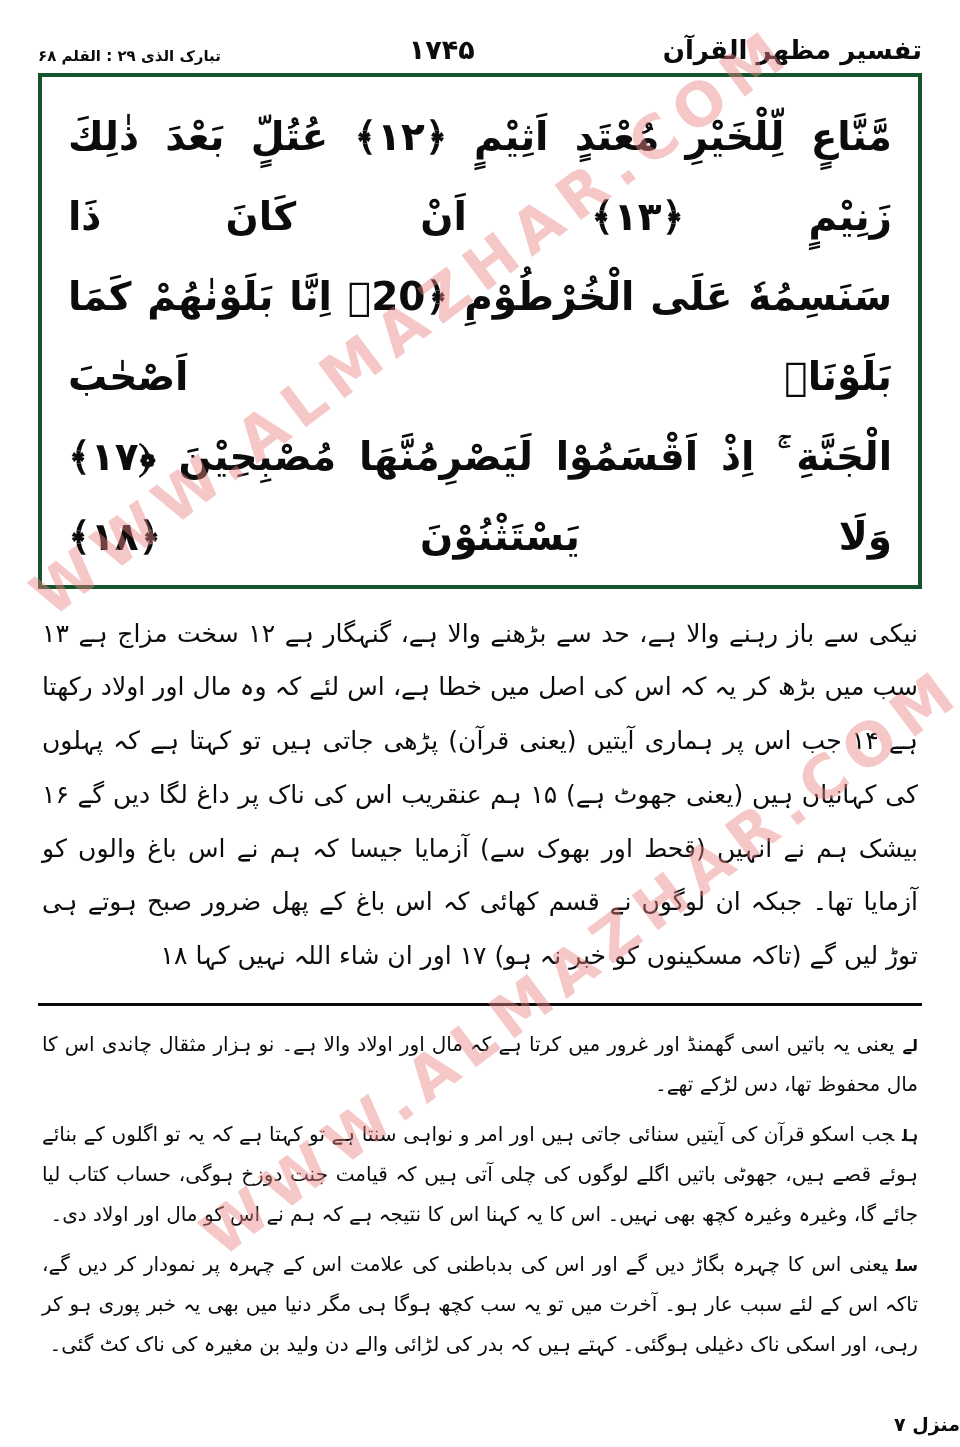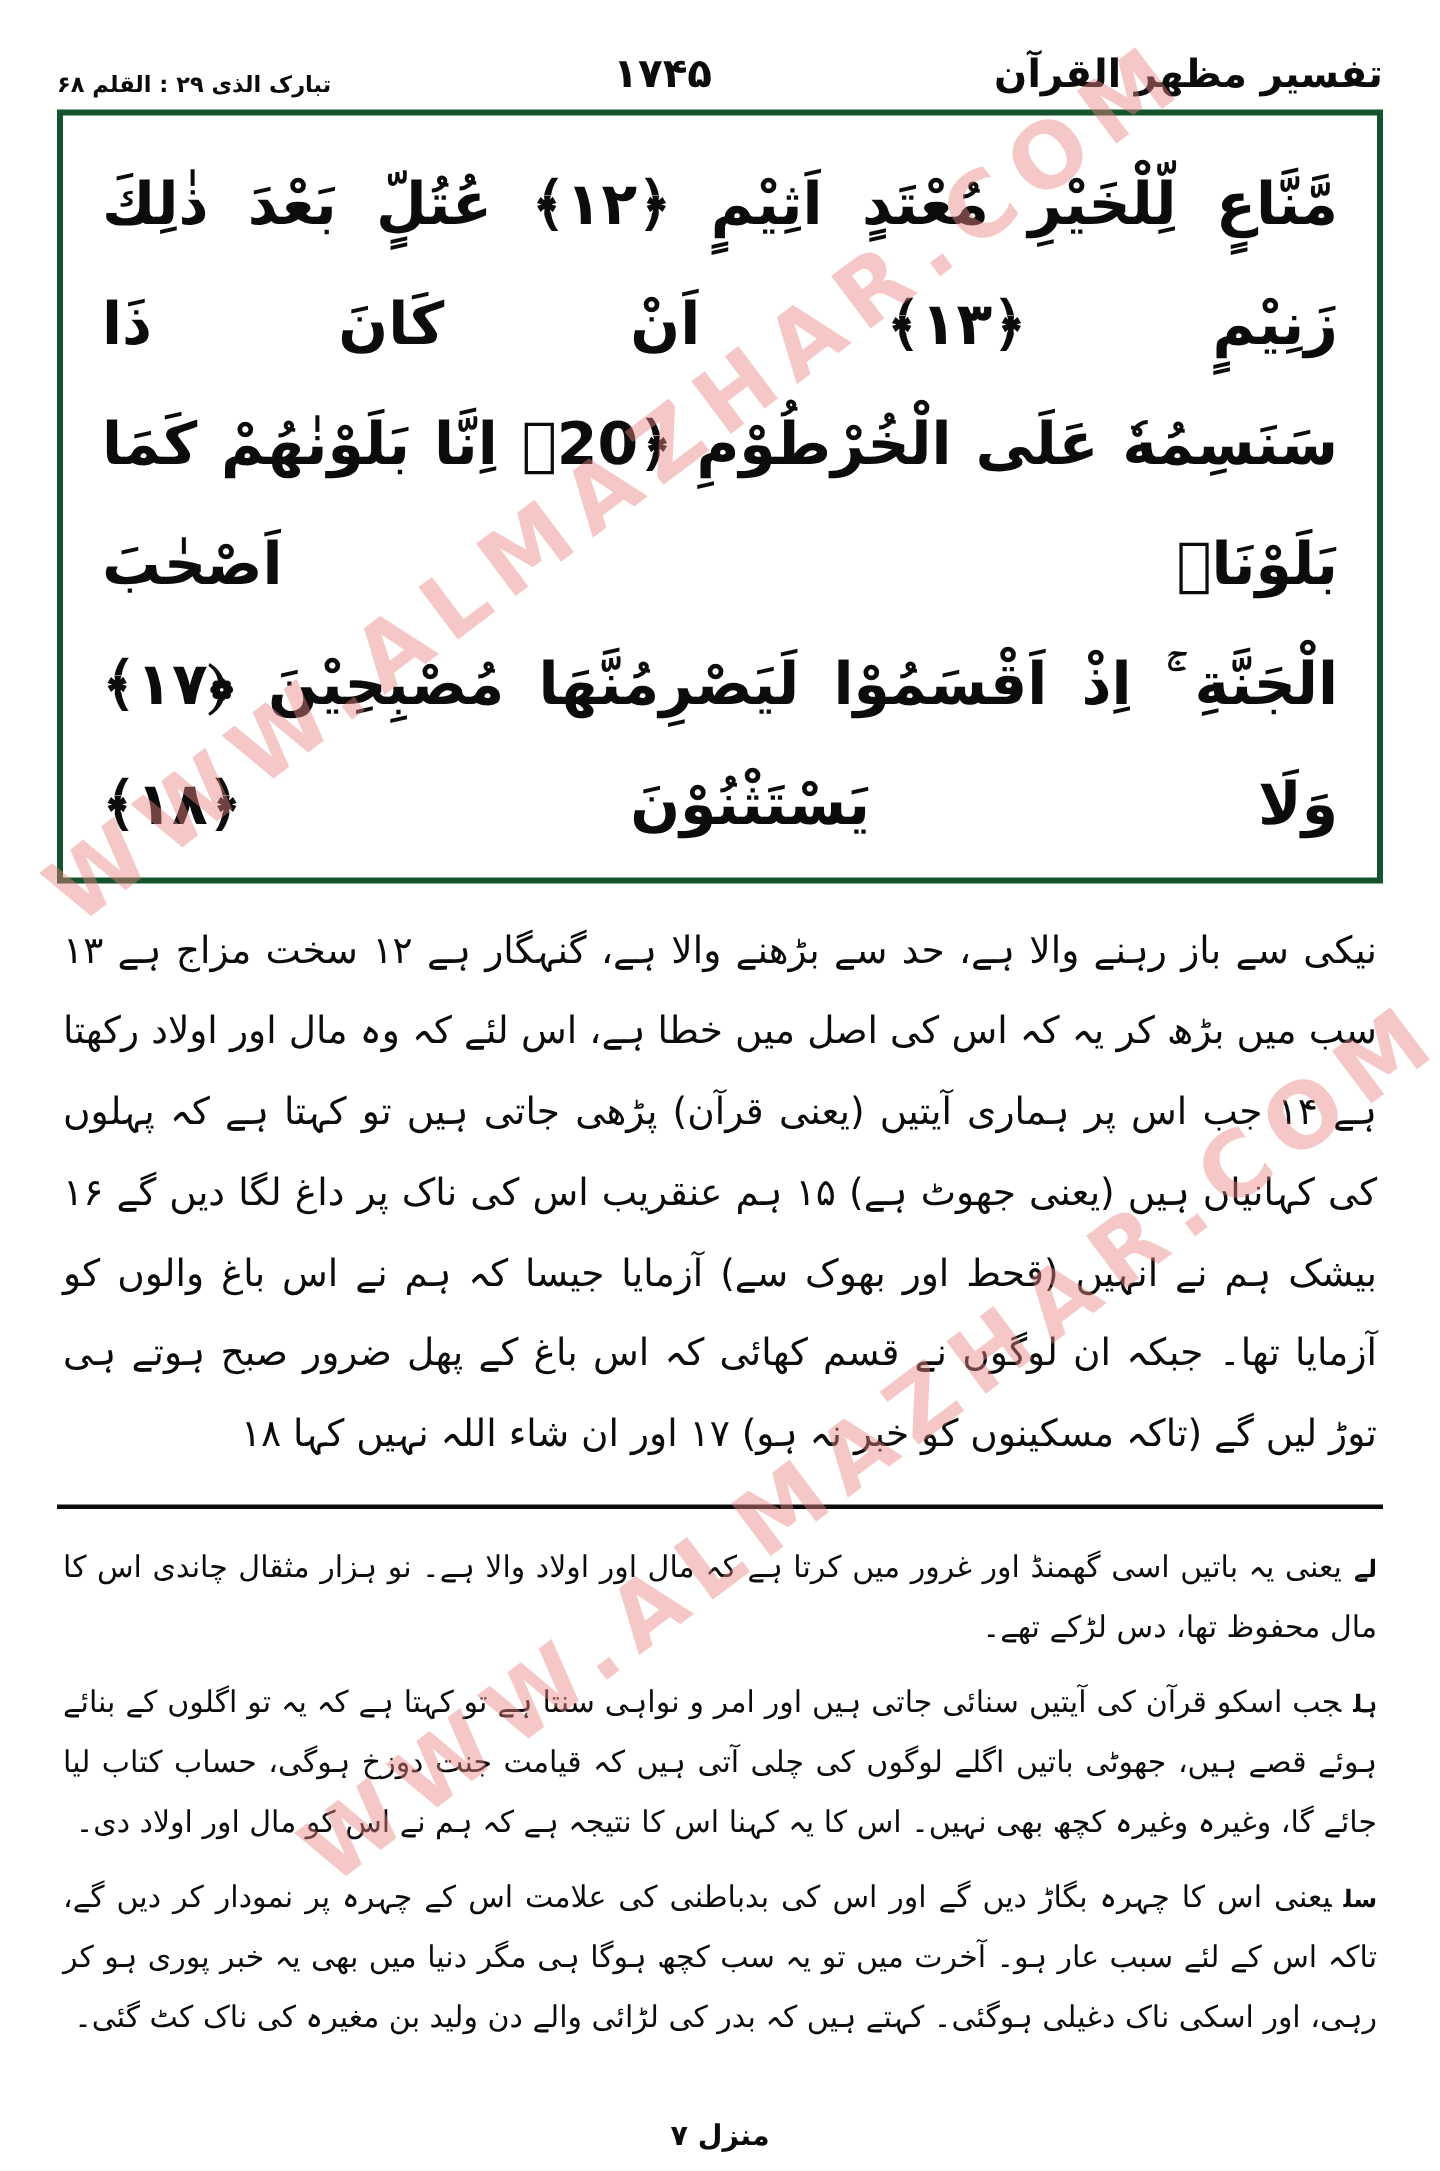--- a/index.html
+++ b/index.html
@@ -67,21 +67,20 @@
     transform-origin:left bottom;
     pointer-events:none;
     white-space:nowrap;
     z-index:5;
   }
   .wm1{ left:60px; top:560px; }
   .wm2{ left:230px; top:1200px; }
   
   .footer{
     position:absolute; bottom:12px; left:0; right:0;
-    text-align:center;
     font-size:19px; font-weight:bold;
   }
 </style>
 </head>
 <body>
 
 <div class="page">
 
   <div class="header">
     <div class="hdr-title">تفسير مظهر القرآن</div>

